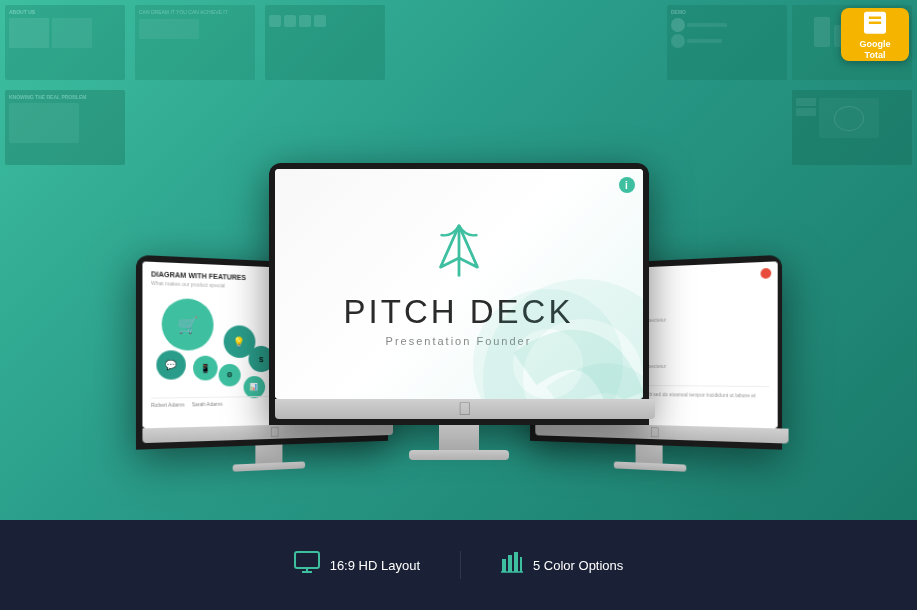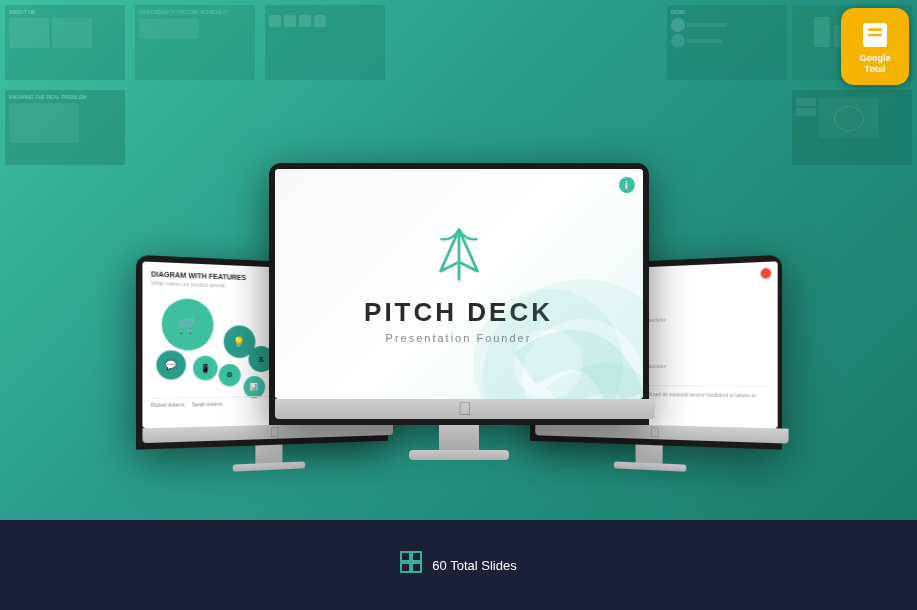--- a/index.html
+++ b/index.html
@@ -56,23 +56,23 @@
       color: rgba(255,255,255,0.7);
       font-size: 5px;
     }
 
     
     .google-slides-badge {
       position: absolute;
       top: 8px;
       right: 8px;
       width: 68px;
-      height: 77px;
+      height: 53px;
       background: #f4b400;
-      border-radius: 13px;
+      border-radius: 8px;
       display: flex;
       flex-direction: column;
       align-items: center;
       justify-content: center;
       z-index: 10;
       box-shadow: 0 2px 8px rgba(0,0,0,0.3);
     }
 
     .google-slides-badge .gs-icon {
       width: 32px;
@@ -257,22 +257,22 @@
     .slide-logo {
       margin-bottom: 8px;
     }
 
     .slide-logo svg {
       width: 60px;
       height: 60px;
     }
 
     .slide-title {
-      font-size: 26px;
-      font-weight: 700;
+      font-size: 33px;
+      font-weight: 400;
       color: #2a2a2a;
       letter-spacing: 3px;
       font-family: 'Arial Black', sans-serif;
     }
 
     .slide-subtitle {
       font-size: 11px;
       color: #888;
       letter-spacing: 2px;
       margin-top: 4px;
@@ -679,29 +679,41 @@
       <div class="monitor-stand-neck" style="width:28px;height:18px;background:linear-gradient(to bottom,#c0c0c0,#a8a8a8);"></div>
       <div class="monitor-stand-base" style="width:75px;height:7px;background:linear-gradient(to bottom,#c8c8c8,#b0b0b0);border-radius:3px;"></div>
     </div>
 
   </div>
 
 </div>
 
 <div class="bottom-bar">
 
-
-
+  <div class="feature-item">
+    <span class="feature-icon">
+      
+      <svg width="26" height="22" viewBox="0 0 26 22" fill="none">
+        <rect x="1" y="1" width="24" height="16" rx="2" stroke="#3dbfa0" stroke-width="2"></rect>
+        <line x1="13" y1="17" x2="13" y2="21" stroke="#3dbfa0" stroke-width="2"></line>
+        <line x1="8" y1="21" x2="18" y2="21" stroke="#3dbfa0" stroke-width="2"></line>
+      </svg>
+    </span>
+    <span class="feature-text">16:9 HD Layout</span>
+  </div>
 
   <div class="feature-item">
     <span class="feature-icon">
       
       <svg width="22" height="22" viewBox="0 0 22 22" fill="none">
-        <rect x="1" y="1" width="9" height="9" stroke="#3dbfa0" stroke-width="1.8" fill="none"></rect>
-        <rect x="12" y="1" width="9" height="9" stroke="#3dbfa0" stroke-width="1.8" fill="none"></rect>
-        <rect x="1" y="12" width="9" height="9" stroke="#3dbfa0" stroke-width="1.8" fill="none"></rect>
-        <rect x="12" y="12" width="9" height="9" stroke="#3dbfa0" stroke-width="1.8" fill="none"></rect>
+        <rect x="1" y="8" width="4" height="13" fill="#3dbfa0"></rect>
+        <rect x="7" y="4" width="4" height="17" fill="#3dbfa0"></rect>
+        <rect x="13" y="1" width="4" height="20" fill="#3dbfa0"></rect>
+        <rect x="19" y="6" width="2" height="15" fill="#3dbfa0"></rect>
+        <line x1="0" y1="21" x2="22" y2="21" stroke="#3dbfa0" stroke-width="1.5"></line>
       </svg>
     </span>
-    <span class="feature-text">60 Total Slides</span>
+    <span class="feature-text">5 Color Options</span>
   </div>
 
+
+
 </div>
 
 </body></html>

